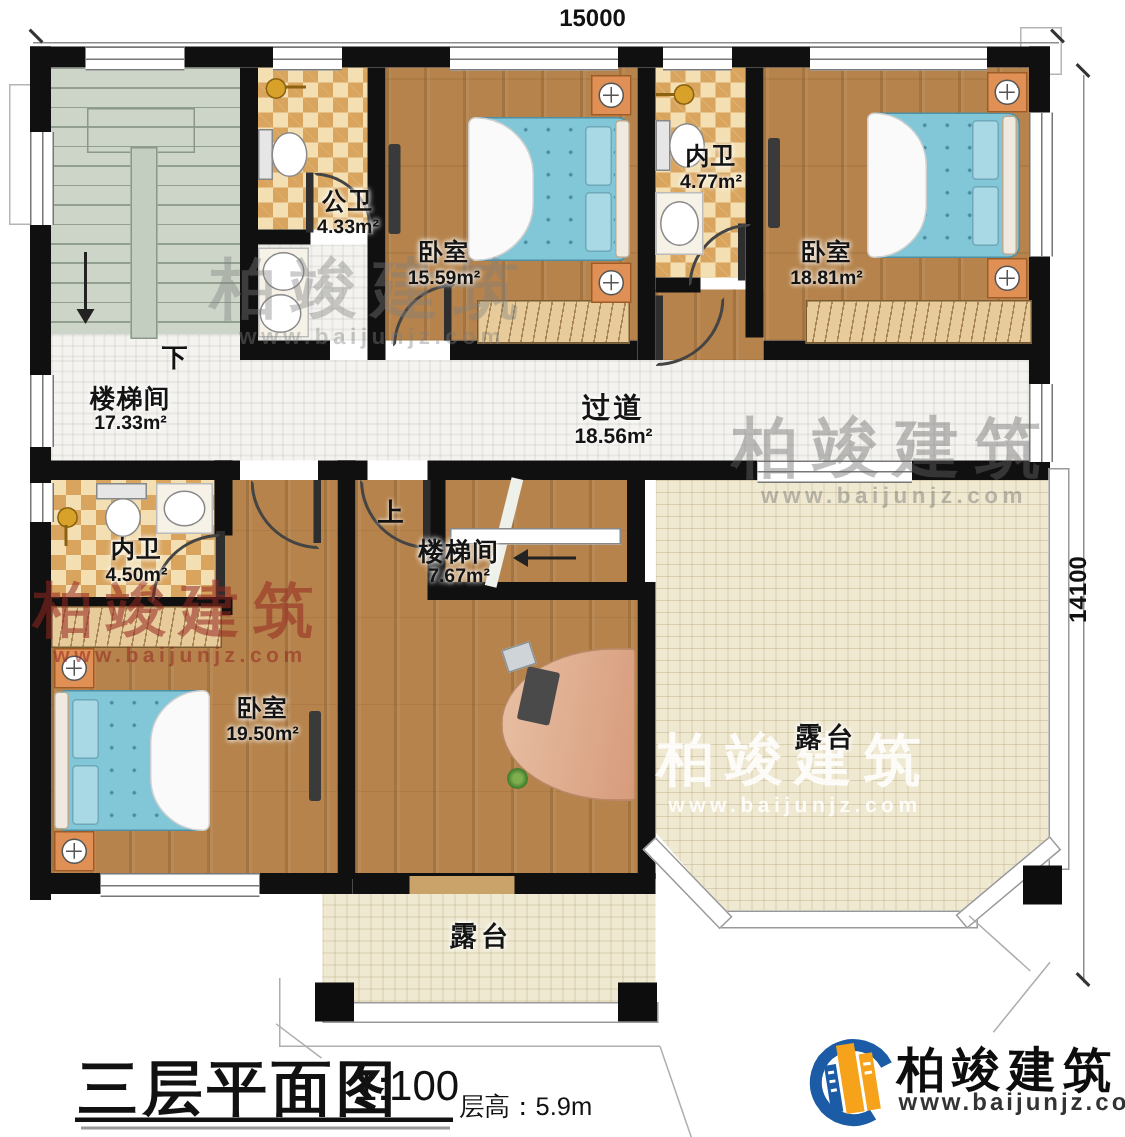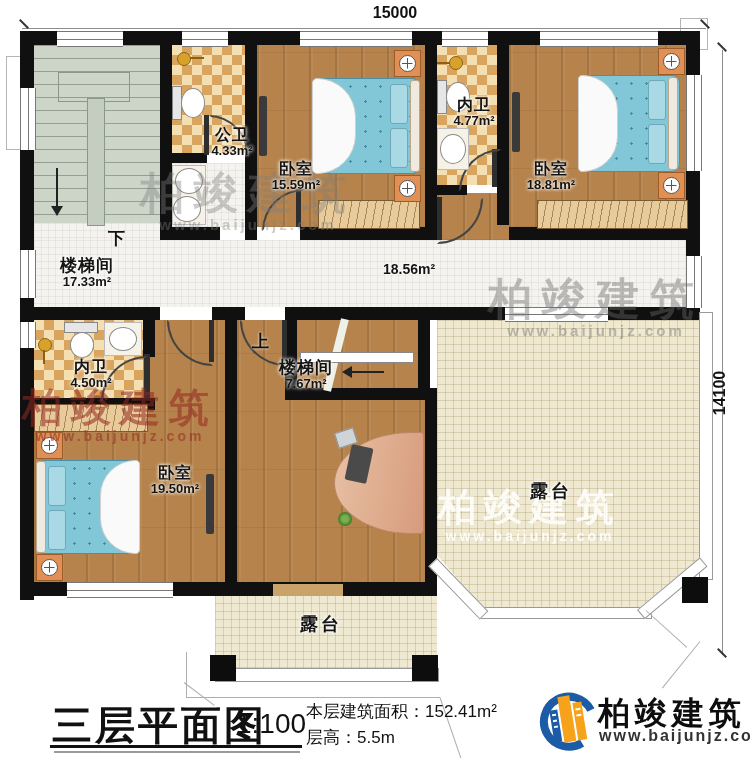--- a/index.html
+++ b/index.html
@@ -286,20 +286,21 @@
   </div>
   <div class="room-label" style="left:424px;top:96px;width:100px;">
     <span class="rname">内卫</span>
     <span class="rarea">4.77m²</span>
   </div>
   <div class="room-label" style="left:501px;top:160px;width:100px;">
     <span class="rname">卧室</span>
     <span class="rarea">18.81m²</span>
   </div>
   <div class="room-label lg" style="left:349px;top:262px;width:120px;">
+    <span class="rname">过道</span>
     <span class="rarea">18.56m²</span>
   </div>
   <div class="room-label" style="left:41px;top:358px;width:100px;">
     <span class="rname">内卫</span>
     <span class="rarea">4.50m²</span>
   </div>
   <div class="room-label" style="left:246px;top:358px;width:120px;">
     <span class="rname" style="font-size:17px;">楼梯间</span>
     <span class="rarea">7.67m²</span>
   </div>
@@ -314,22 +315,21 @@
     <span class="rname">露台</span>
   </div>
 
   <div class="dir-label" style="left:108px;top:227px;">下</div>
   <div class="dir-label" style="left:252px;top:330px;">上</div>
 
   <div class="title-main">三层平面图</div>
   <div class="abs" style="left:50px;top:745px;width:252px;height:3px;background:#111;"></div>
   <div class="abs" style="left:54px;top:751px;width:246px;height:2px;background:#9a9a9a;"></div>
   <div class="title-scale">1:100</div>
-  <div class="title-area">本层建筑面积：152.41m²</div>
-  <div class="title-height">层高：5.5m</div>
+  <div class="title-height">层高：5.9m</div>
 
   <div class="abs" style="left:538px;top:688px;width:58px;height:64px;">
     <svg width="58" height="64" viewBox="0 0 58 64">
       <path d="M44 55 A 25 25 0 1 1 53 22" stroke="#1c5ca6" stroke-width="8" fill="none"></path>
       <g transform="rotate(-9 29 32)">
         <rect x="13" y="20" width="8" height="32" fill="#1c5ca6"></rect>
         <rect x="15" y="24" width="4" height="2" fill="#ffffff"></rect>
         <rect x="15" y="30" width="4" height="2" fill="#ffffff"></rect>
         <rect x="15" y="36" width="4" height="2" fill="#ffffff"></rect>
         <rect x="23" y="8" width="12" height="46" fill="#f6a31b"></rect>

